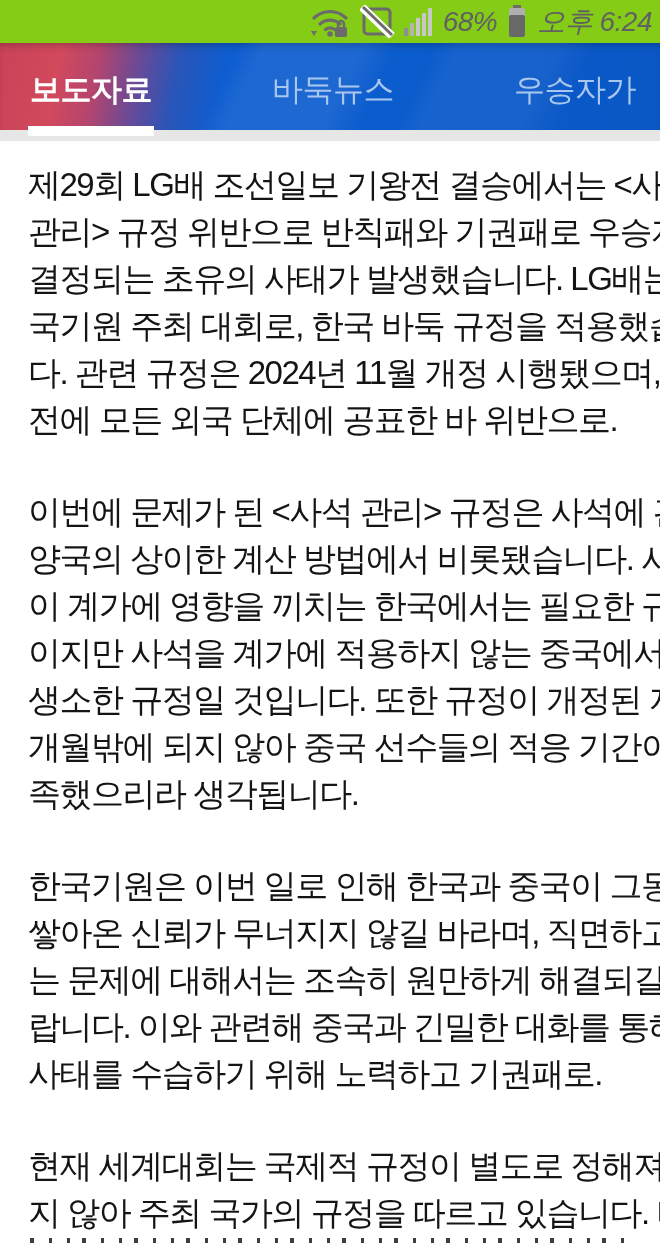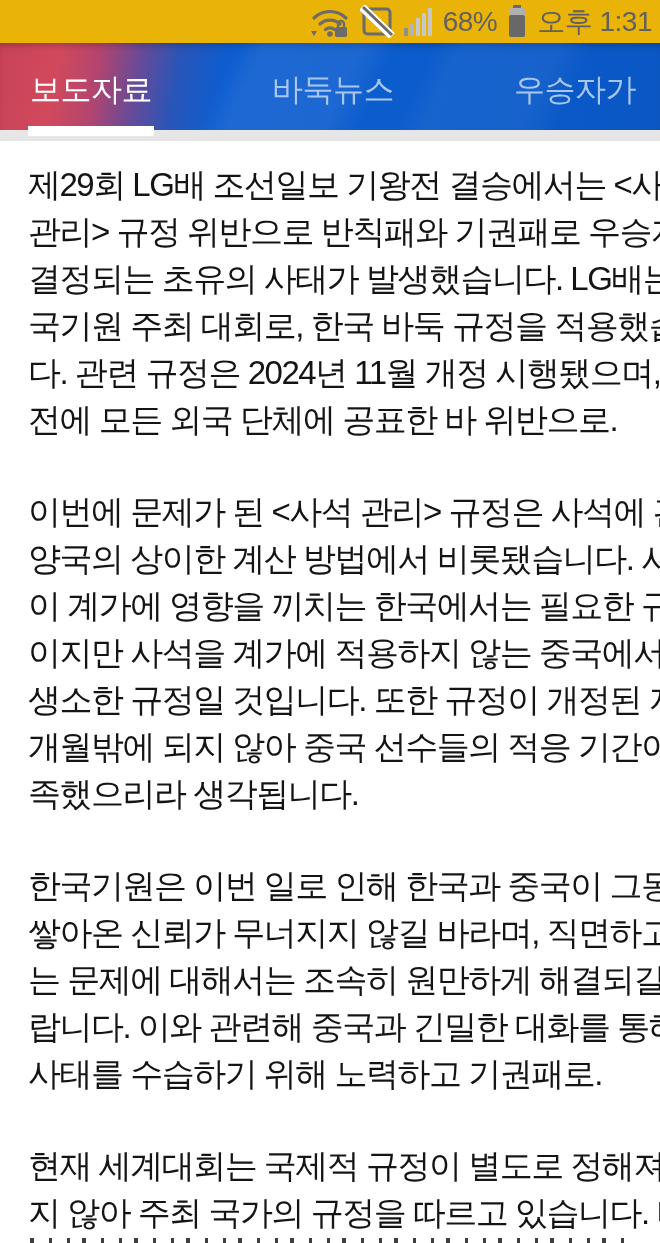--- a/index.html
+++ b/index.html
@@ -3,23 +3,23 @@
 <meta charset="utf-8">
 <style>
   html,body{margin:0;padding:0;}
   body{
     width:660px;height:1243px;overflow:hidden;background:#ffffff;
     font-family:"Liberation Sans","DejaVu Sans",sans-serif;
     position:relative;
   }
   
   .status-bar{
-    height:43px;background:#eab308;
+    height:43px;background:#84cc16;
     display:flex;align-items:center;justify-content:flex-end;
-    gap:9px;padding-right:8px;box-sizing:border-box;
+    gap:9px;padding-right:8px;box-sizing:border-box;font-style:italic;
   }
   .status-bar .sb-text{
     color:#616161;font-size:28px;line-height:1;letter-spacing:-0.5px;
   }
   .sb-icon{display:flex;align-items:center;}
   
   .nav{
     height:87px;position:relative;
     background:linear-gradient(100deg,
       #c94257 0%, #d2495c 9%, #b4456e 15%, #6a4a96 21%,
@@ -41,21 +41,21 @@
   }
   .tab{
     position:relative;height:100%;display:flex;align-items:center;
     cursor:pointer;
   }
   .tab-label{
     font-size:31px;letter-spacing:-0.5px;line-height:1;
     color:var(--inactive-text,#a8c6ee);
   }
   .tab.active .tab-label{
-    color:var(--active-text,#ffffff);font-weight:normal;
+    color:var(--active-text,#ffffff);font-weight:bold;
   }
   .tab-underline{
     display:none;
   }
   .tab.active .tab-underline{
     display:block;position:absolute;left:-2px;right:-2px;bottom:-6px;
     height:10px;background:var(--underline,#ffffff);
   }
   
   .subnav-strip{height:11px;background:#e6e6e6;}
@@ -114,21 +114,21 @@
     </svg>
   </span>
   <span class="sb-text">68%</span>
   <span class="sb-icon">
     <svg width="22" height="33" viewBox="0 0 22 33">
       <rect x="7" y="0" width="8" height="4" fill="#6b6b6b"></rect>
       <rect x="3" y="3" width="16" height="29" rx="2" fill="#b0b0b0"></rect>
       <rect x="3" y="10" width="16" height="22" rx="2" fill="#686868"></rect>
     </svg>
   </span>
-  <span class="sb-text">오후 1:31</span>
+  <span class="sb-text">오후 6:24</span>
 </div>
 
 <div class="nav">
   <div class="nav-inner">
     <div class="tab active">
       <span class="tab-label">보도자료</span>
       <span class="tab-underline"></span>
     </div>
     <div class="tab">
       <span class="tab-label">바둑뉴스</span>

